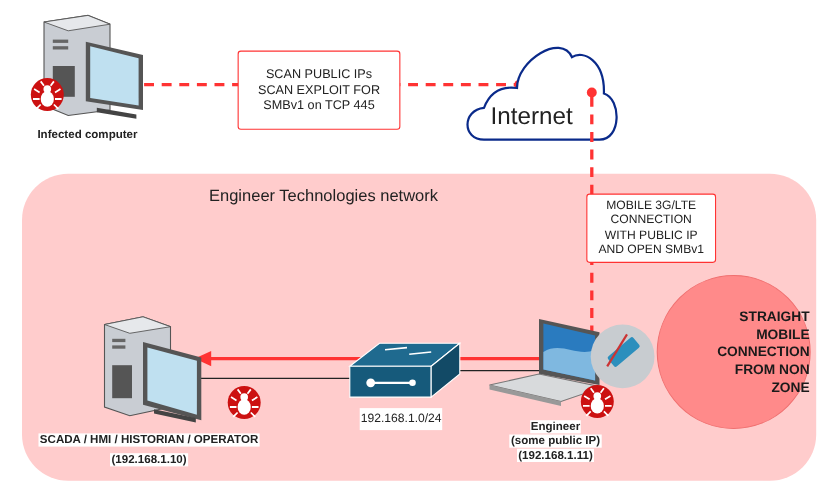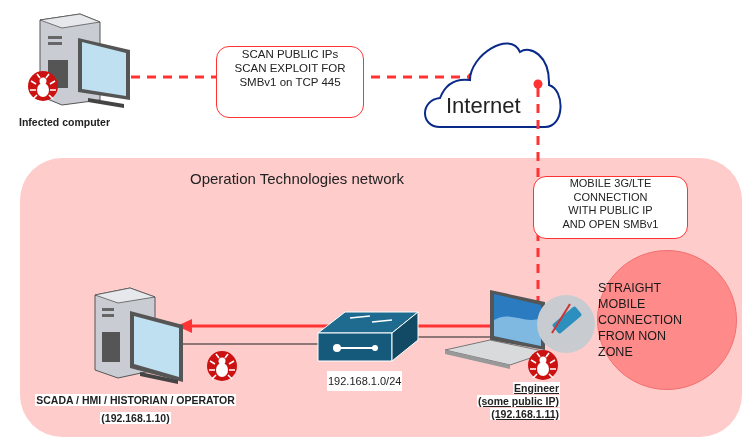--- a/index.html
+++ b/index.html
@@ -1,29 +1,29 @@
 <!DOCTYPE html>
 <html><head>
 <meta charset="utf-8">
 <style>
   html, body { margin:0; padding:0; background:#ffffff; }
   body { width:752px; height:443px; position:relative; overflow:hidden; font-family:"Liberation Sans", sans-serif; }
   .abs { position:absolute; }
   #ot-zone { left:20px; top:158px; width:722px; height:279px; background:#ffcccc; border-radius:42px; }
   .lbl { position:absolute; color:#222; font-family:"Liberation Sans", sans-serif; }
-  .callout { position:absolute; background:#ffffff; border:1.5px solid #ff3333; border-radius:13px; box-sizing:border-box; text-align:center; color:#222; font-size:11.5px; line-height:14px; display:flex; flex-direction:column; justify-content:flex-start; }
+  .callout { position:absolute; background:#ffffff; border:1.5px solid #ff3333; border-radius:3px; box-sizing:border-box; text-align:center; color:#222; font-size:11.5px; line-height:14px; display:flex; flex-direction:column; justify-content:center; }
   .label-white { background:#ffffff; padding:0 1px; font-size:10.5px; font-weight:bold; line-height:11px; }
-  #dmz-circle { left:597px; top:250px; width:140px; height:140px; border-radius:50%; background:#ff8a8a; border:1px solid #f07070; display:flex; flex-direction:column; align-items:flex-start; justify-content:center; text-align:center; font-weight:normal; font-size:12.5px; line-height:16px; color:#1a1a1a; box-sizing:border-box; }
+  #dmz-circle { left:597px; top:250px; width:140px; height:140px; border-radius:50%; background:#ff8a8a; border:1px solid #f07070; display:flex; flex-direction:column; align-items:flex-end; justify-content:center; text-align:center; font-weight:bold; font-size:12.5px; line-height:16px; color:#1a1a1a; box-sizing:border-box; }
   svg { position:absolute; left:0; top:0; }
 </style>
 </head>
 <body>
 
 <div id="ot-zone" class="abs"></div>
-<div class="lbl" style="left:190px;top:170px;font-size:15px;">Operation Technologies network</div>
+<div class="lbl" style="left:190px;top:170px;font-size:15px;">Engineer Technologies network</div>
 
 <svg width="752" height="443">
 
   <line x1="115" y1="77" x2="472" y2="77" stroke="#ff3333" stroke-width="3" stroke-dasharray="9,7"></line>
   <circle cx="472" cy="77" r="4.5" fill="#ff3333"></circle>
 
   <g>
     <path d="M440,127 C420,127 420,100 440,98 C445,85 455,78 470,80 C470,55 510,30 520,52 C530,45 550,55 549,85 C565,90 565,127 545,127 Z" fill="#ffffff" stroke="#0a2a8a" stroke-width="2"></path>
   </g>
   <circle cx="538" cy="84" r="4.5" fill="#ff3333"></circle>
@@ -101,41 +101,41 @@
   </g>
 </svg>
 
 <div class="lbl" style="left:446px;top:93px;font-size:22px;">Internet</div>
 
 <div class="callout" style="left:216px;top:46px;width:148px;height:72px;">
   <div>SCAN PUBLIC IPs</div>
   <div>SCAN EXPLOIT FOR</div>
   <div>SMBv1 on TCP 445</div>
 </div>
-<div class="callout" style="left:533px;top:176px;width:155px;height:63px;font-size:11px;line-height:13.5px;">
+<div class="callout" style="left:533px;top:176px;width:118px;height:63px;font-size:11px;line-height:13.5px;">
   <div>MOBILE 3G/LTE</div>
   <div>CONNECTION</div>
   <div>WITH PUBLIC IP</div>
   <div>AND OPEN SMBv1</div>
 </div>
 
 <div id="dmz-circle" class="abs">
   <div>STRAIGHT</div>
   <div>MOBILE</div>
   <div>CONNECTION</div>
   <div>FROM NON</div>
   <div>ZONE</div>
 </div>
 
-<div class="lbl" style="left:19px;top:116px;font-size:10.5px;font-weight:bold;">Infected computer</div>
+<div class="lbl" style="left:34px;top:116px;font-size:10.5px;font-weight:bold;">Infected computer</div>
 
 <div class="lbl" style="left:18px;top:390px;width:235px;text-align:center;">
   <span class="label-white">SCADA / HMI / HISTORIAN / OPERATOR</span><br>
   <span class="label-white">(192.168.1.10)</span>
 </div>
 
 <div class="lbl" style="left:327px;top:371px;font-size:11px;background:#fff;padding:4px 1px;">192.168.1.0/24</div>
 
-<div class="lbl" style="left:450px;top:381px;width:110px;text-align:right;line-height:12px;text-decoration:underline;">
+<div class="lbl" style="left:450px;top:381px;width:110px;text-align:center;line-height:12px;">
   <span class="label-white">Engineer</span><br>
   <span class="label-white">(some public IP)</span><br>
   <span class="label-white">(192.168.1.11)</span>
 </div>
 
 </body></html>

